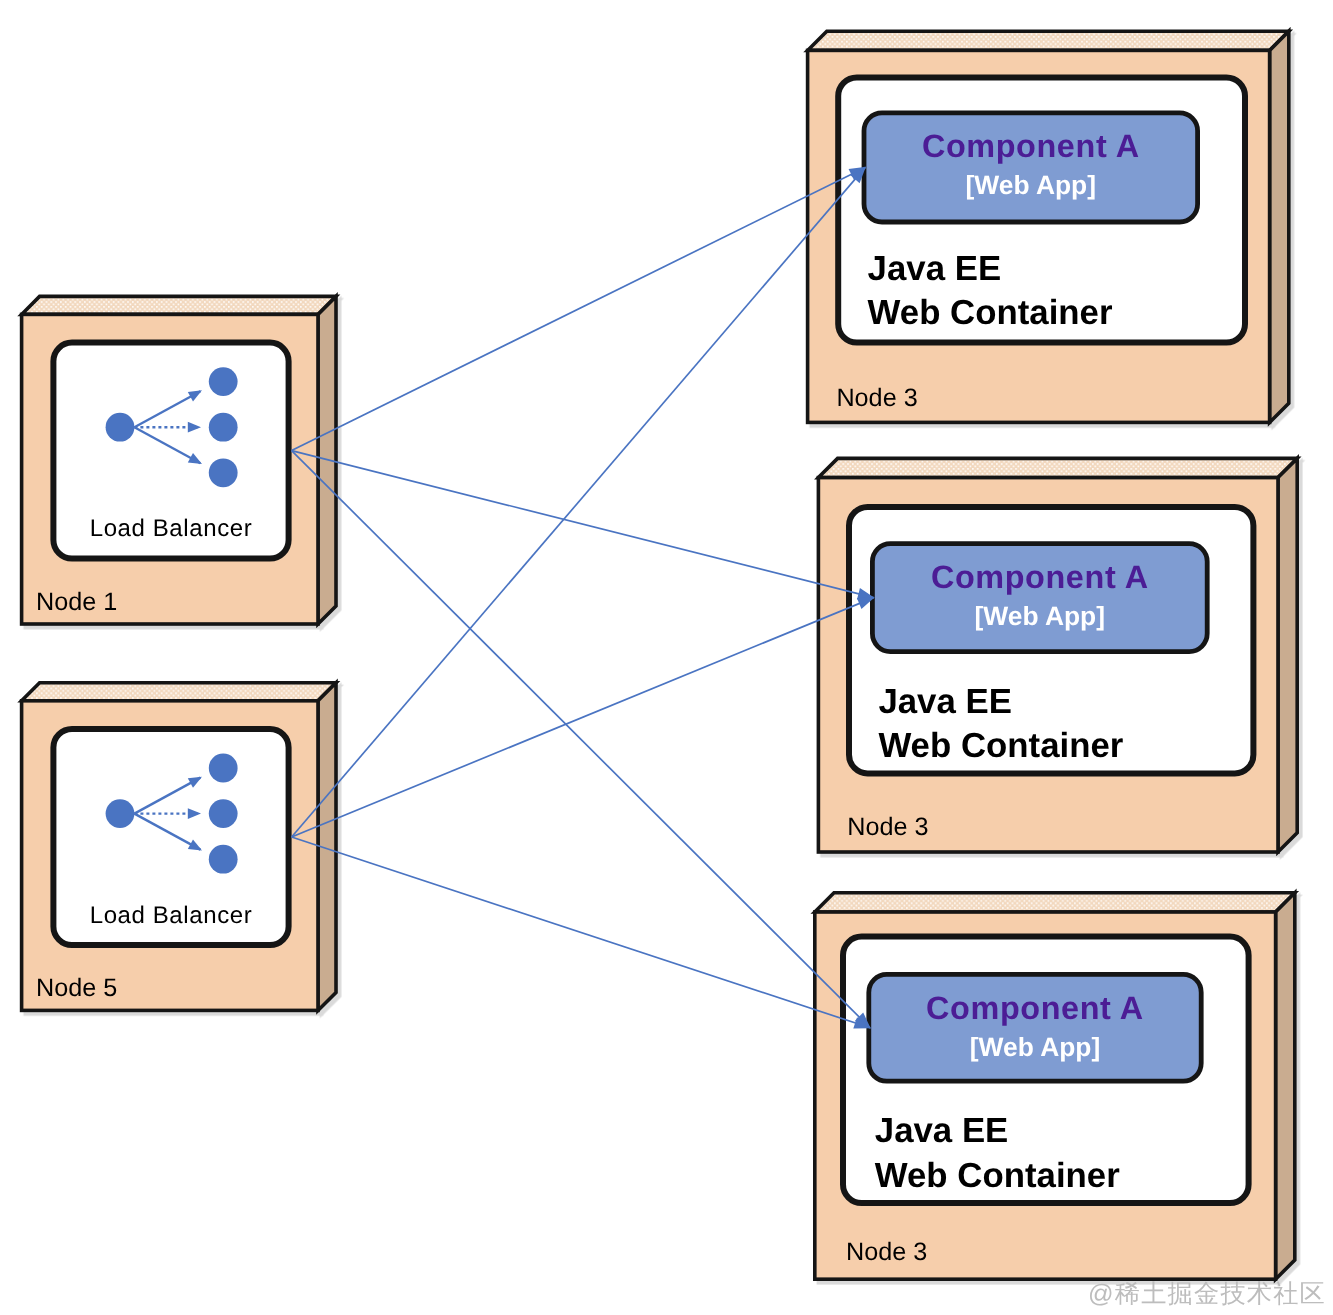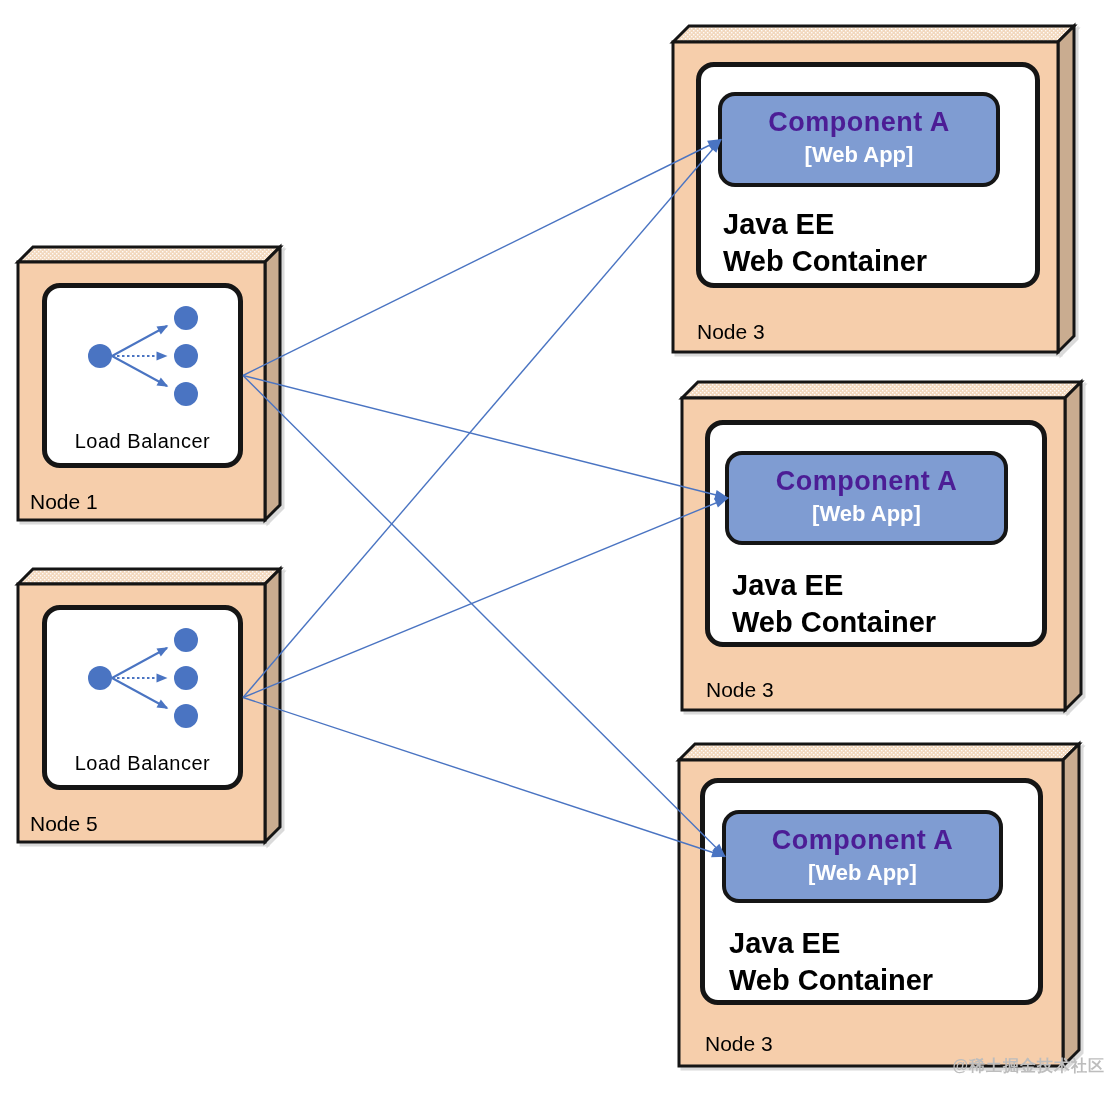--- a/index.html
+++ b/index.html
@@ -34,21 +34,21 @@
   .wc-text{position:absolute;font-size:29px;line-height:37px;color:#000;font-weight:bold;}
 
   .node-label{position:absolute;font-size:21px;color:#000;white-space:nowrap;}
 
   #connections{position:absolute;left:0;top:0;z-index:3;pointer-events:none;}
   .conn{stroke:var(--arrow);stroke-width:1.4;fill:none;}
 
   .icon-line{stroke:var(--arrow);stroke-width:2;fill:none;}
   .icon-dot{fill:var(--arrow);}
 
-  .watermark{position:absolute;right:6px;bottom:19px;z-index:4;font-size:16px;color:var(--watermark);letter-spacing:1px;font-weight:bold;}
+  .watermark{position:absolute;right:6px;bottom:4px;z-index:4;font-size:21px;color:var(--watermark);letter-spacing:1px;}
 </style>
 </head>
 <body>
 
 <div class="stage" id="stage">
 
   <div class="node" style="left:18px;top:247px;width:262px;height:273px">
     <svg class="shell" width="262" height="273">
       <polygon class="f-top" points="0,15 15,0 262,0 247,15"></polygon>
       <polygon class="f-side" points="247,15 262,0 262,258 247,273"></polygon>

